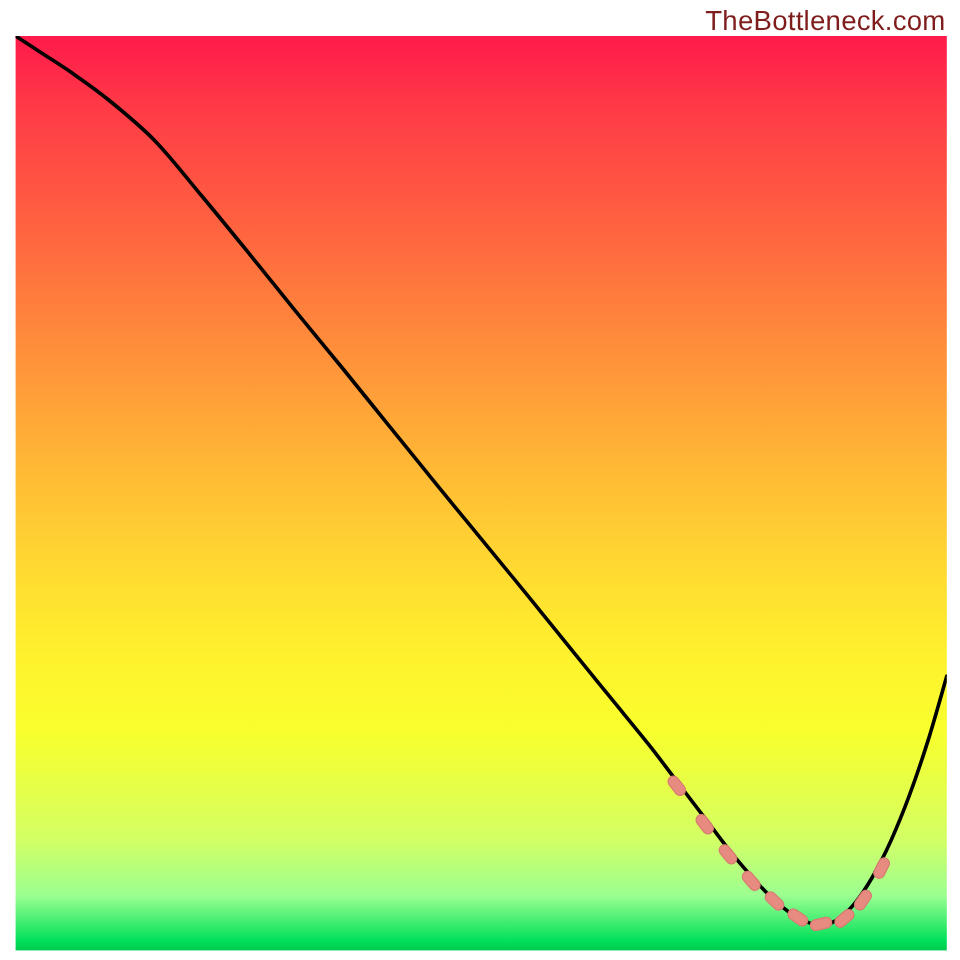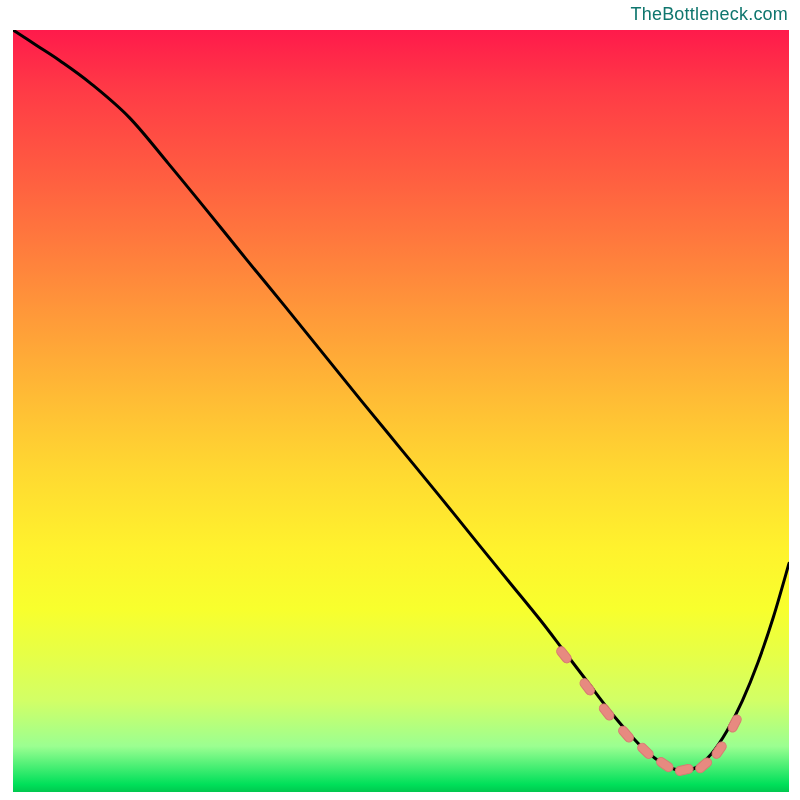--- a/index.html
+++ b/index.html
@@ -36,22 +36,22 @@
       #d2ff66 88%,
       #9BFF91 94%,
       #00e05a 99%,
       #00c84f 100%
     );
   }
   .watermark {
     position: absolute;
     top: 4px;
     right: 12px;
-    color: #0f766e;
-    font-size: 18px;
+    color: #7f1d1d;
+    font-size: 23px;
     letter-spacing: 0.2px;
     font-weight: 400;
   }
   svg.curve {
     position: absolute;
     left: 13px;
     top: 30px;
     width: 776px;
     height: 762px;
   }

